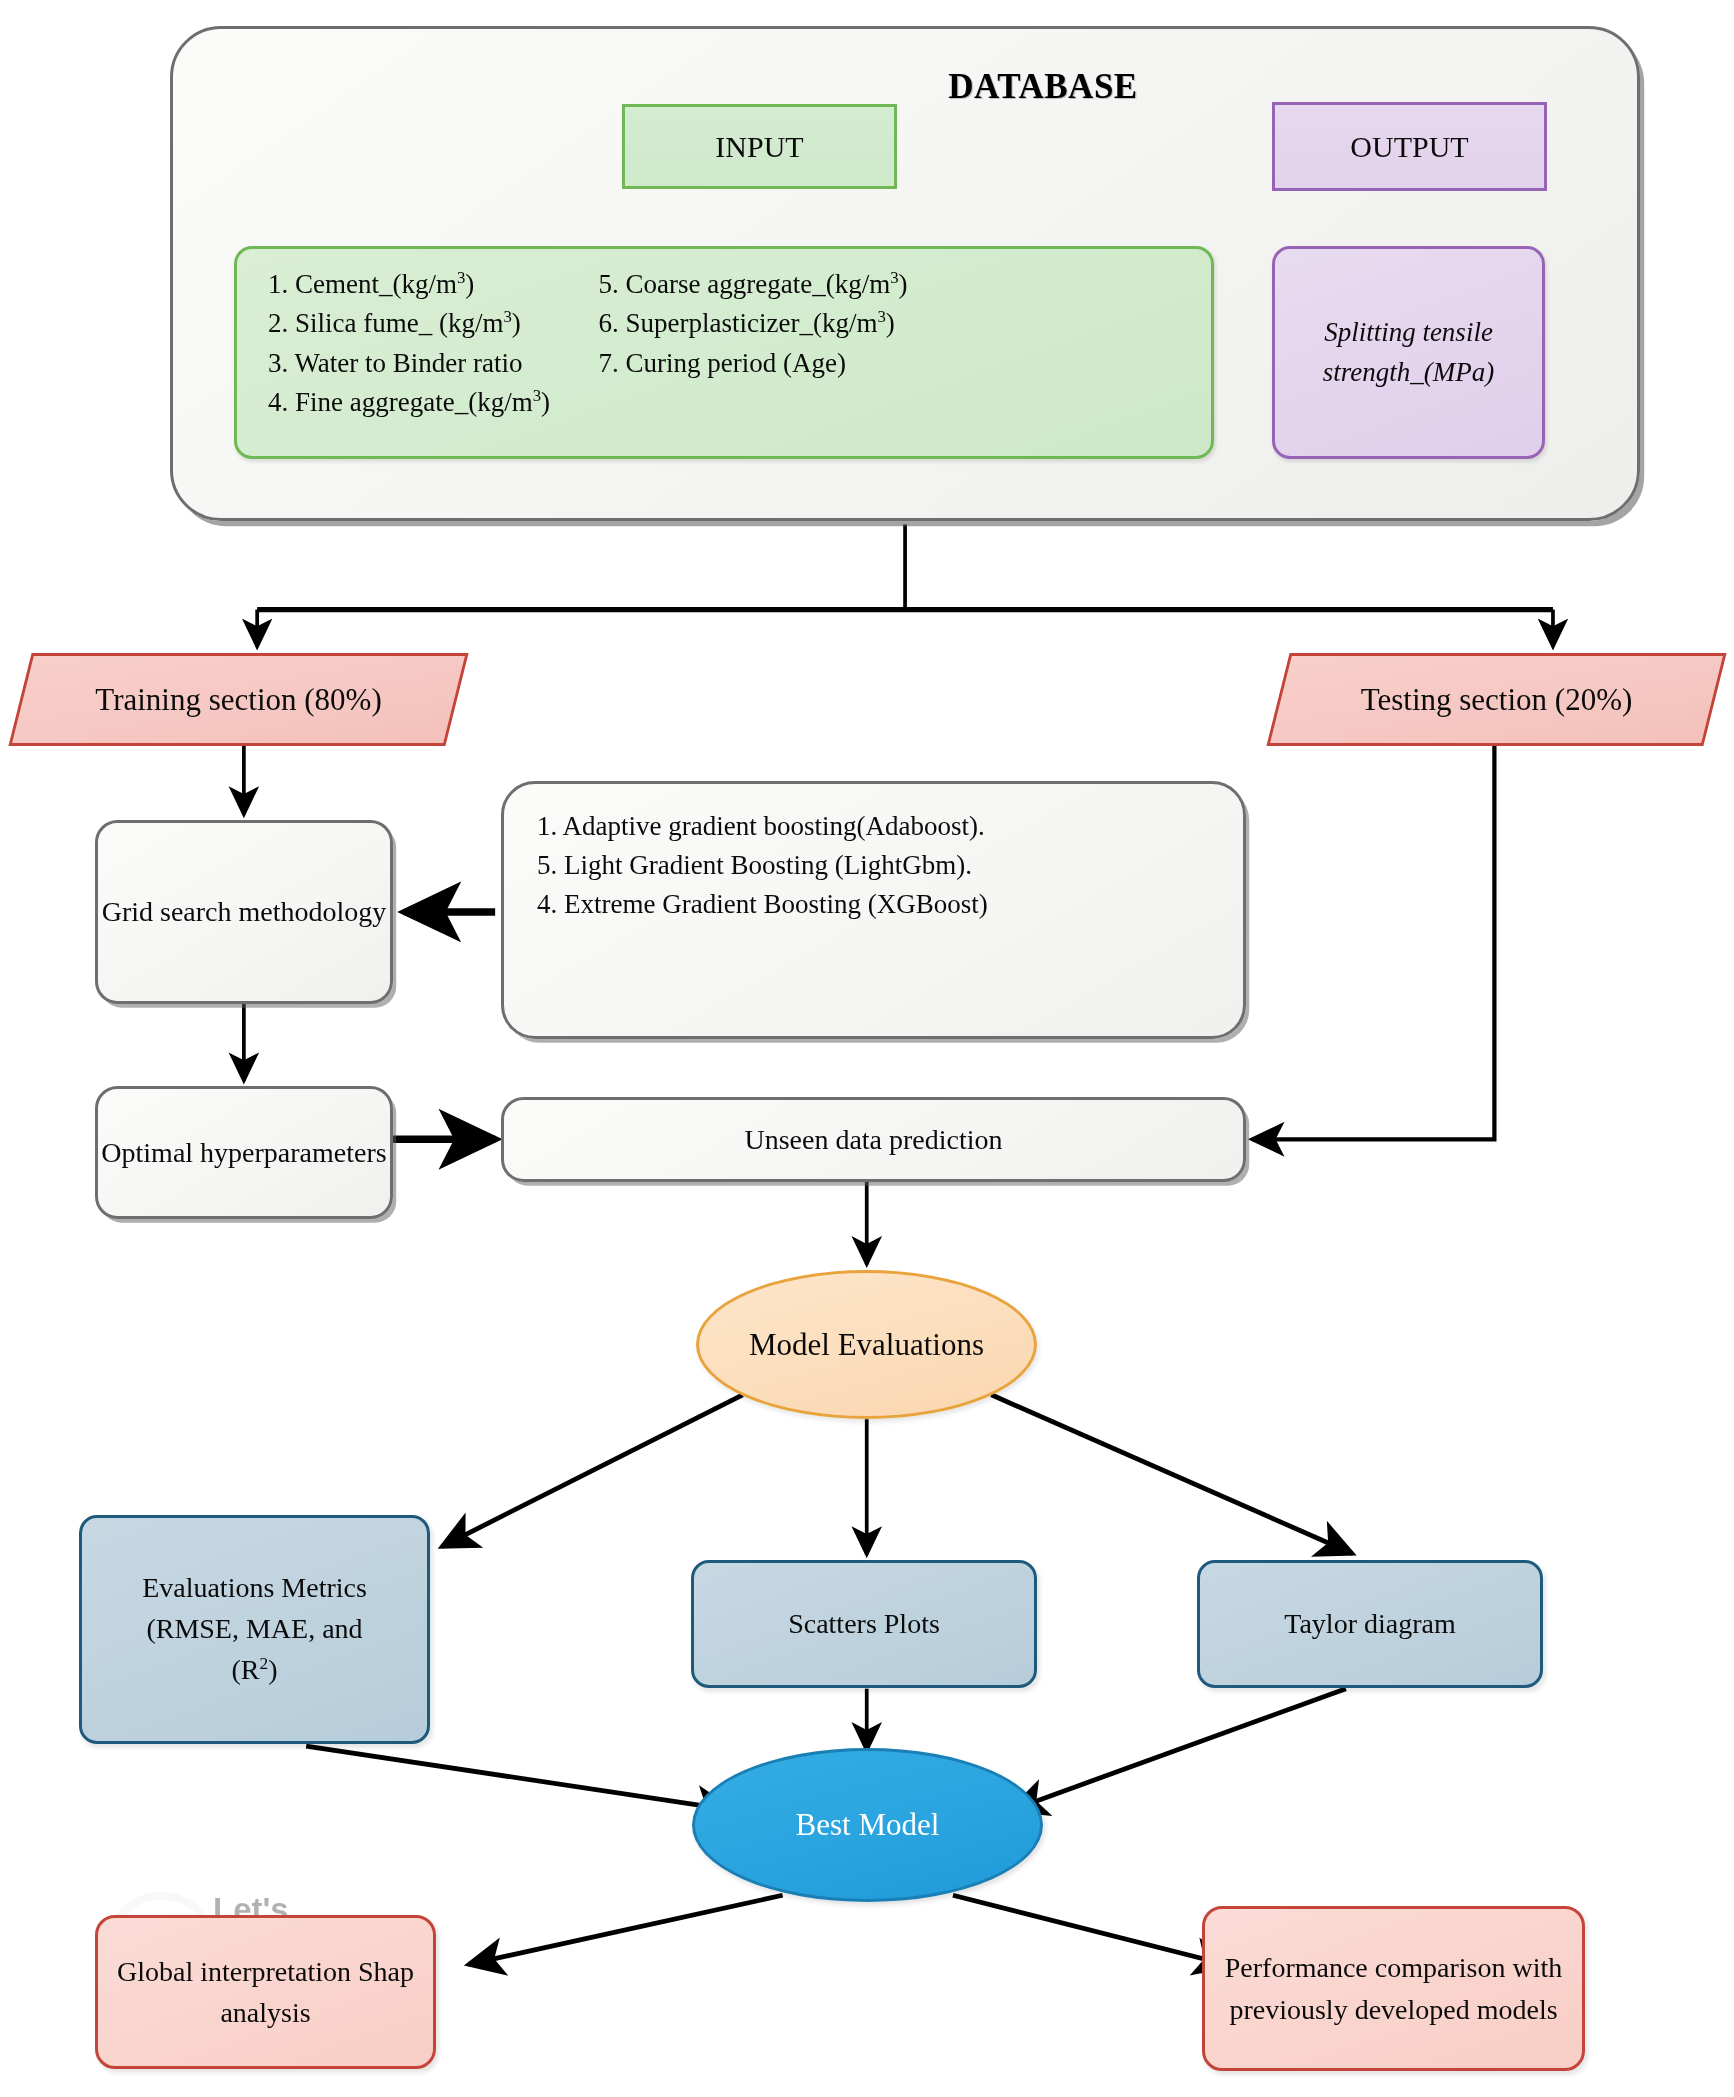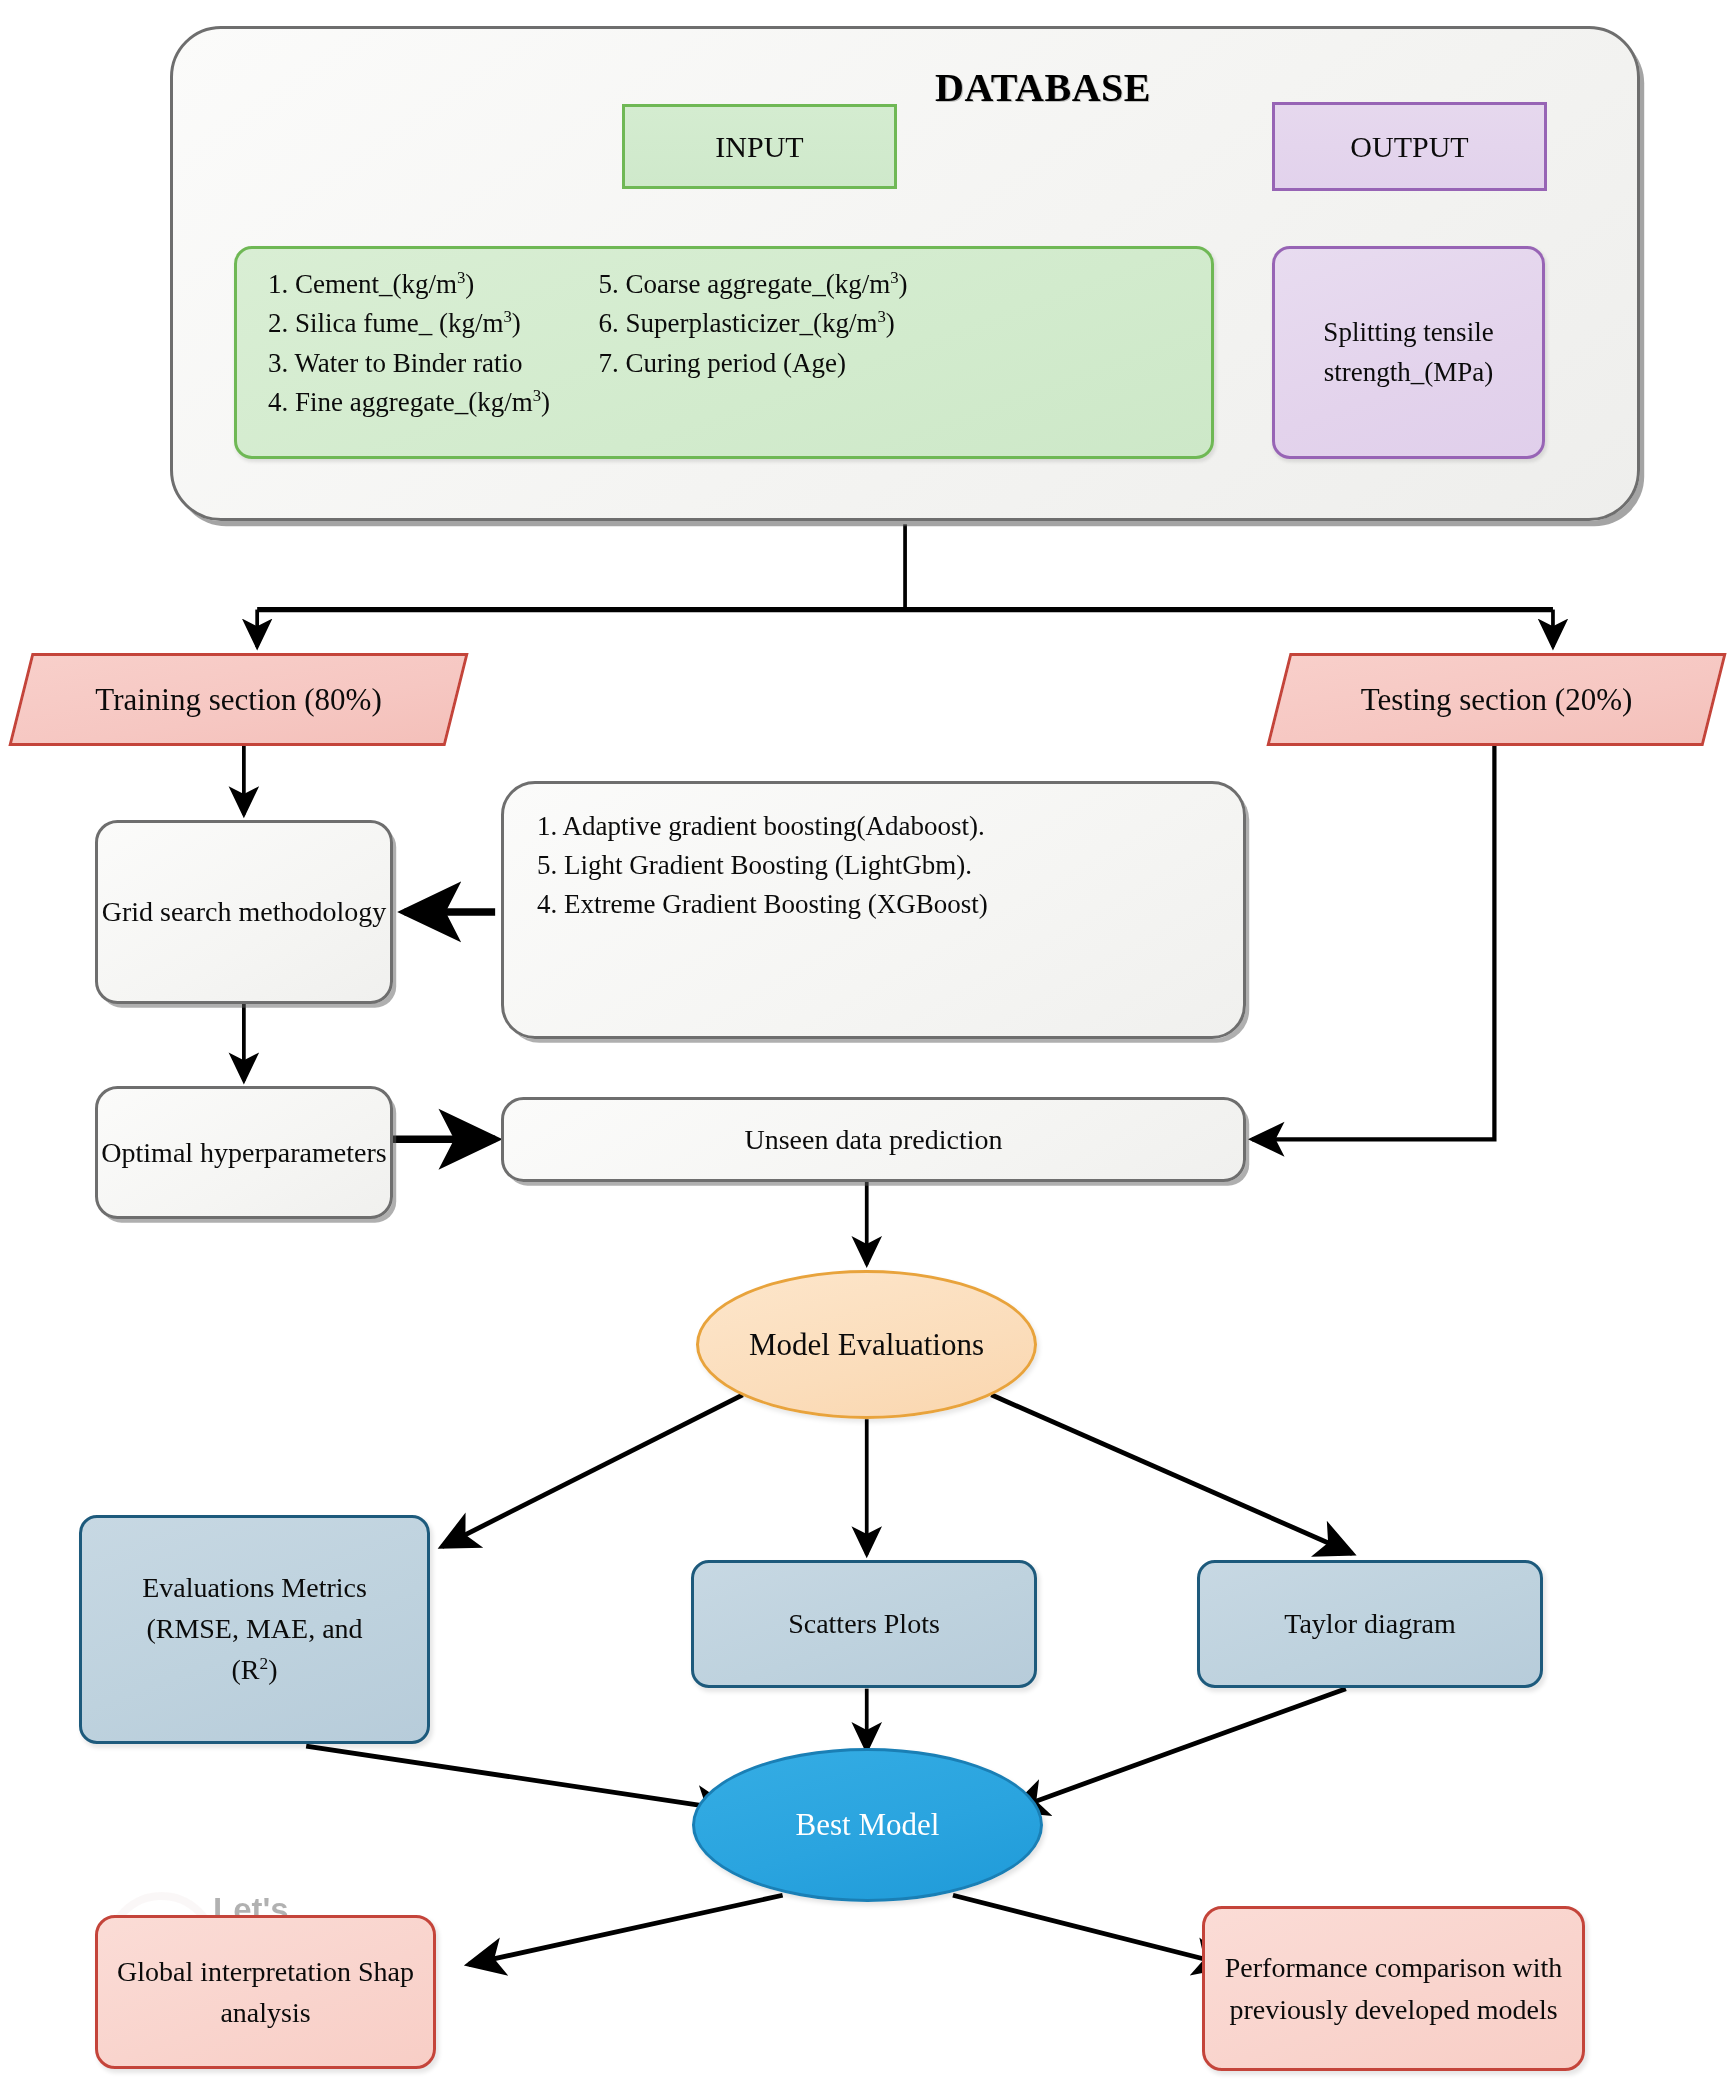--- a/index.html
+++ b/index.html
@@ -45,21 +45,21 @@
     border-radius: 51px;
     box-shadow: 5.3px 6.4px 0 -1.1px rgba(90,90,90,0.55);
   }
   #database-title {
     position: absolute;
     left: 931px;
     top: 67px;
     width: 224px;
     height: 40px;
     font-weight: bold;
-    font-size: 40px;
+    font-size: 35px;
     letter-spacing: 0.5px;
     z-index: 4;
     display: flex;
     align-items: center;
     justify-content: center;
     text-shadow: 1.1px 1.1px 0.5px rgba(0,0,0,0.22);
   }
 
   
   #input-chip {
@@ -115,20 +115,21 @@
     top: 246px;
     width: 273px;
     height: 213px;
     background: linear-gradient(160deg, #e8dcf0 0%, #e3d3ec 60%, #e0cfeb 100%);
     border: 3.7px solid #9764b5;
     border-radius: 18px;
     font-size: 27px;
     line-height: 1.48;
     padding: 0 14px;
     box-shadow: 1.6px 2.1px 3.7px rgba(0,0,0,0.10);
+    font-style: italic;
   }
 
   
   .parallelogram {
     position: absolute;
     z-index: 3;
   }
   .parallelogram .pg-shape {
     position: absolute;
     left: 0; top: 0;

